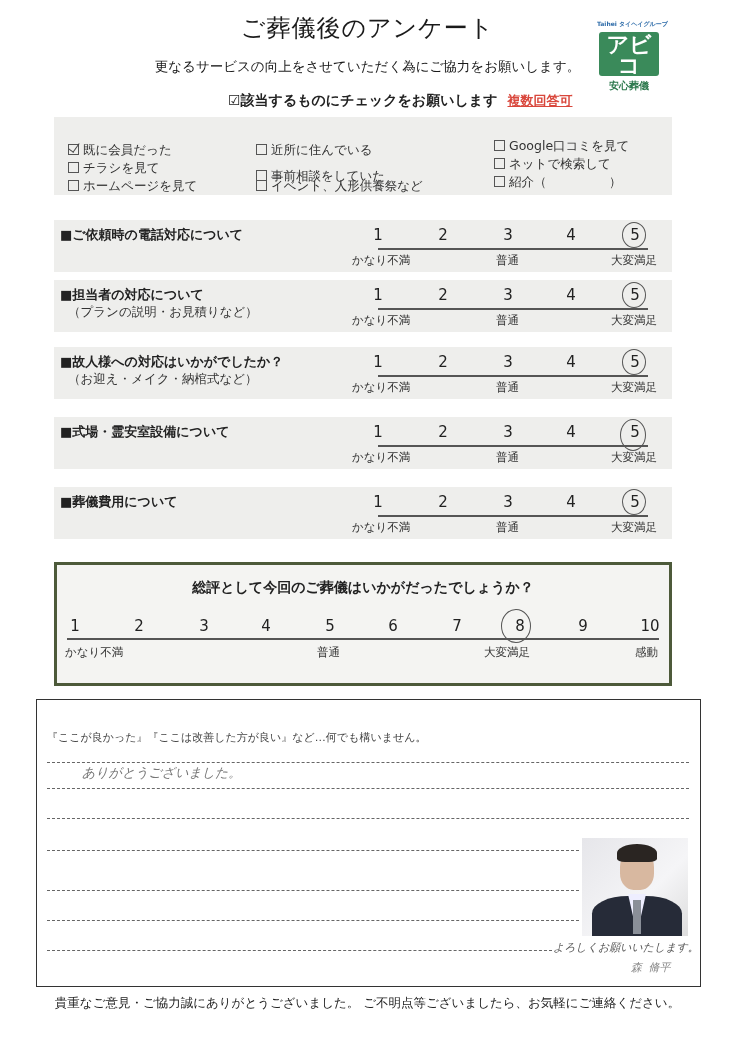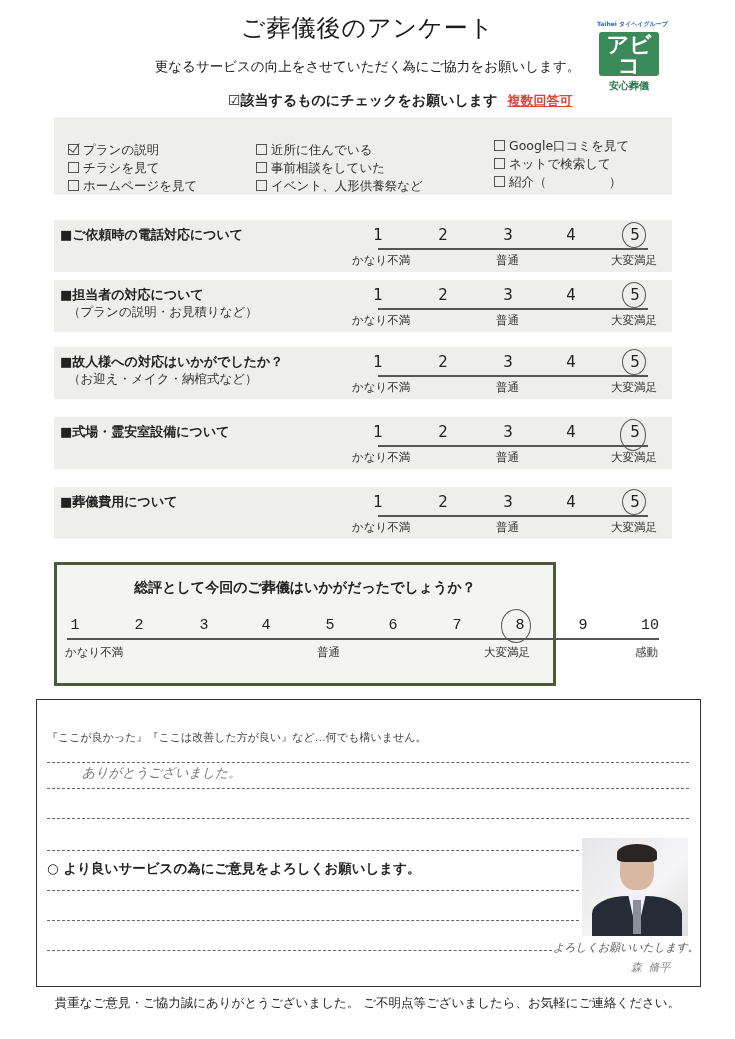--- a/index.html
+++ b/index.html
@@ -26,21 +26,21 @@
   .opt { position: absolute; font-size: 12.5px; color: #333; white-space: nowrap; }
   .box { display: inline-block; width: 11px; height: 11px; border: 1px solid #555; margin-right: 4px; vertical-align: -1px; position: relative; }
   .box.checked::after { content: ""; position: absolute; left: 2px; top: -4px; width: 5px; height: 10px; border-right: 1.5px solid #444; border-bottom: 1.5px solid #444; transform: rotate(35deg); }
 
   .scale { position: absolute; left: 312px; top: 0; width: 290px; height: 60px; }
   .scale .num { position: absolute; top: 0; font-size: 15px; color: #222; width: 14px; text-align: center; }
   .scale .line { position: absolute; top: 22px; left: 12px; width: 270px; height: 1.5px; background: #555; }
   .scale .lab { position: absolute; top: 27px; font-size: 11.5px; color: #333; white-space: nowrap; }
   .circle { position: absolute; border: 1px solid #555; border-radius: 50%; }
 
-  .overall { position: absolute; left: 54px; top: 562px; width: 502px; height: 124px; border: 3px solid #4d5a3a; background: #f4f4f2; font-family: Liberation Mono, monospace; }
+  .overall { position: absolute; left: 54px; top: 562px; width: 618px; height: 124px; border: 3px solid #4d5a3a; background: #f4f4f2; }
   .overall .q { position: absolute; top: 14px; left: 0; width: 100%; text-align: center; font-size: 14px; font-weight: bold; color: #222; }
   .overall .num { position: absolute; top: 52px; font-size: 15px; color: #222; width: 20px; text-align: center; }
   .overall .line { position: absolute; top: 73px; left: 10px; width: 592px; height: 1.5px; background: #555; }
   .overall .lab { position: absolute; top: 80px; font-size: 11.5px; color: #333; white-space: nowrap; }
 
   .comments { position: absolute; left: 36px; top: 699px; width: 665px; height: 288px; border: 1.5px solid #333; }
   .comments .h { position: absolute; left: 10px; font-size: 13.5px; font-weight: bold; color: #222; white-space: nowrap; }
   .comments .sub { position: absolute; left: 10px; top: 30px; font-size: 11px; color: #444; }
   .dash { position: absolute; left: 10px; border-top: 1px dashed #666; height: 0; }
   .hand { position: absolute; font-family: Liberation Mono, monospace; font-style: italic; color: #777; white-space: nowrap; }
@@ -67,26 +67,26 @@
   <div class="group">Taihei タイヘイグループ</div>
   <div class="badge">
     <div class="l1">アビコ</div>
     <div class="l2">セレモア</div>
   </div>
   <div class="tag">安心葬儀</div>
 </div>
 
 <div class="panel q1">
 
-  <div class="opt" style="left:14px;top:25px"><span class="box checked"></span><span>プランの説明</span></div>
+  <div class="opt" style="left:14px;top:25px"><span class="box checked"></span><span>既に会員だった</span></div>
   <div class="opt" style="left:14px;top:43px"><span class="box"></span><span>チラシを見て</span></div>
   <div class="opt" style="left:14px;top:61px"><span class="box"></span><span>ホームページを見て</span></div>
 
   <div class="opt" style="left:202px;top:25px"><span class="box"></span><span>近所に住んでいる</span></div>
-  <div class="opt" style="left:202px;top:43px"><span class="box"></span><span>事前相談をしていた</span></div>
+  <div class="opt" style="left:202px;top:51px"><span class="box"></span><span>事前相談をしていた</span></div>
   <div class="opt" style="left:202px;top:61px"><span class="box"></span><span>イベント、人形供養祭など</span></div>
 
   <div class="opt" style="left:440px;top:21px"><span class="box"></span><span>Google口コミを見て</span></div>
   <div class="opt" style="left:440px;top:39px"><span class="box"></span><span>ネットで検索して</span></div>
   <div class="opt" style="left:440px;top:57px"><span class="box"></span><span>紹介（　　　　　）</span></div>
 </div>
 
 <div class="panel" style="top:220px;height:52px">
   <div class="head">■ご依頼時の電話対応について</div>
   <div class="scale" style="top:6px">
@@ -189,21 +189,20 @@
   <span class="lab" style="left:578px">感動</span>
 </div>
 
 <div class="comments">
   <div class="sub">『ここが良かった』『ここは改善した方が良い』など…何でも構いません。</div>
   <div class="dash" style="top:62px;width:642px"></div>
   <div class="hand" style="left:45px;top:64px;font-size:13px">ありがとうございました。</div>
   <div class="dash" style="top:88px;width:642px"></div>
   <div class="dash" style="top:118px;width:642px"></div>
   <div class="dash" style="top:150px;width:532px"></div>
-  <div class="h" style="top:160px">○ より良いサービスの為にご意見をよろしくお願いします。</div>
   <div class="dash" style="top:190px;width:532px"></div>
   <div class="dash" style="top:220px;width:532px"></div>
   <div class="dash" style="top:250px;width:505px"></div>
   <div class="hand" style="left:516px;top:240px;font-size:11px;color:#555">よろしくお願いいたします。</div>
   <div class="hand" style="left:594px;top:260px;font-size:11px;color:#888">森 脩平</div>
 </div>
 
 <div class="photo">
   <div class="suit"></div>
   <div class="shirt"></div>

